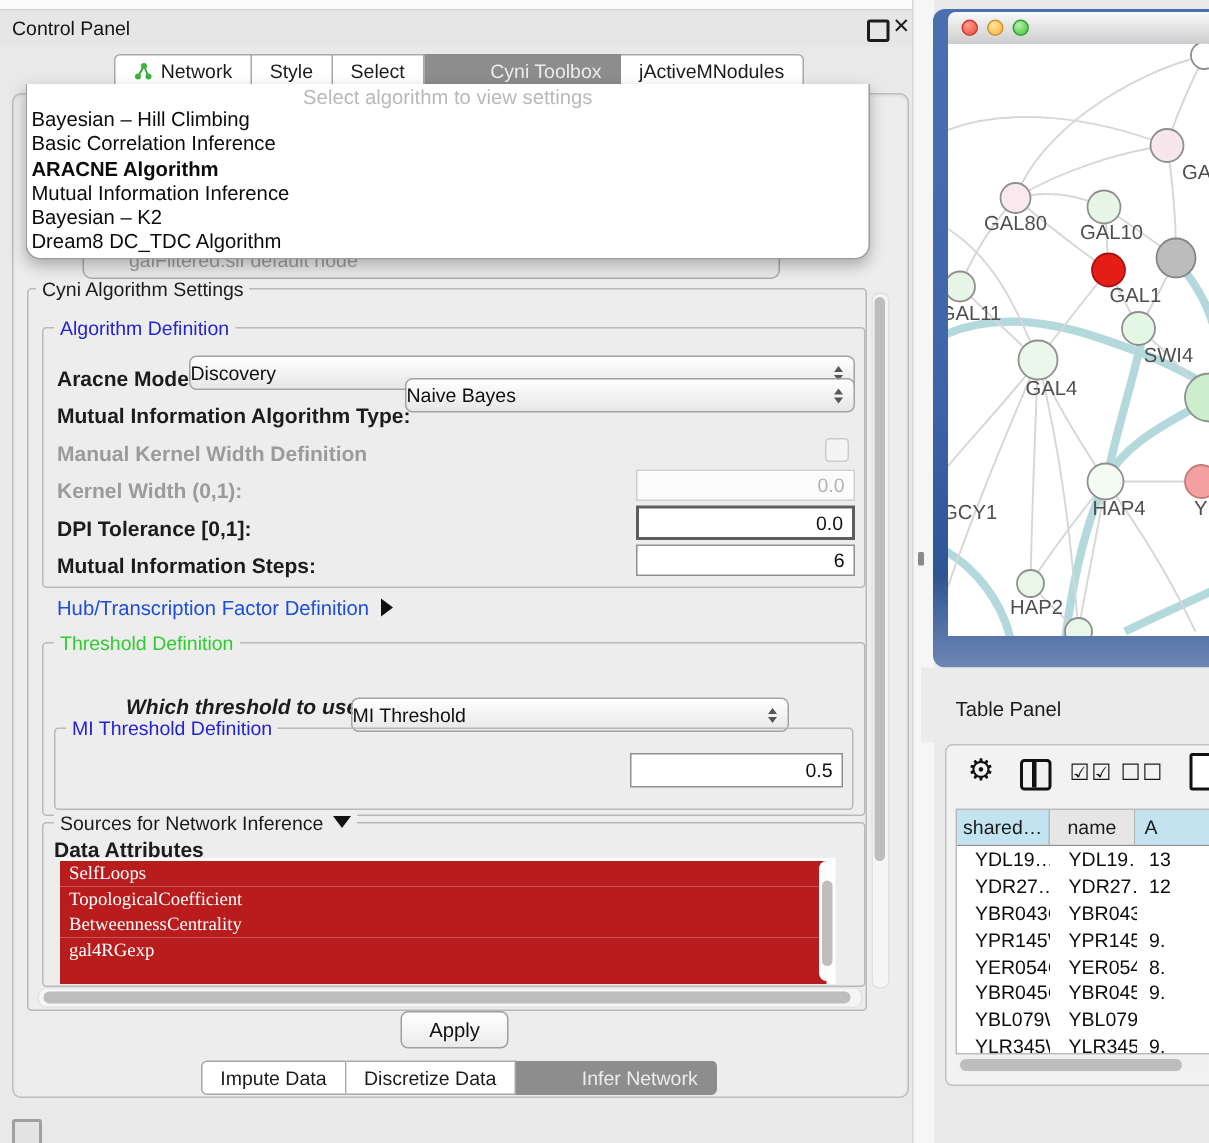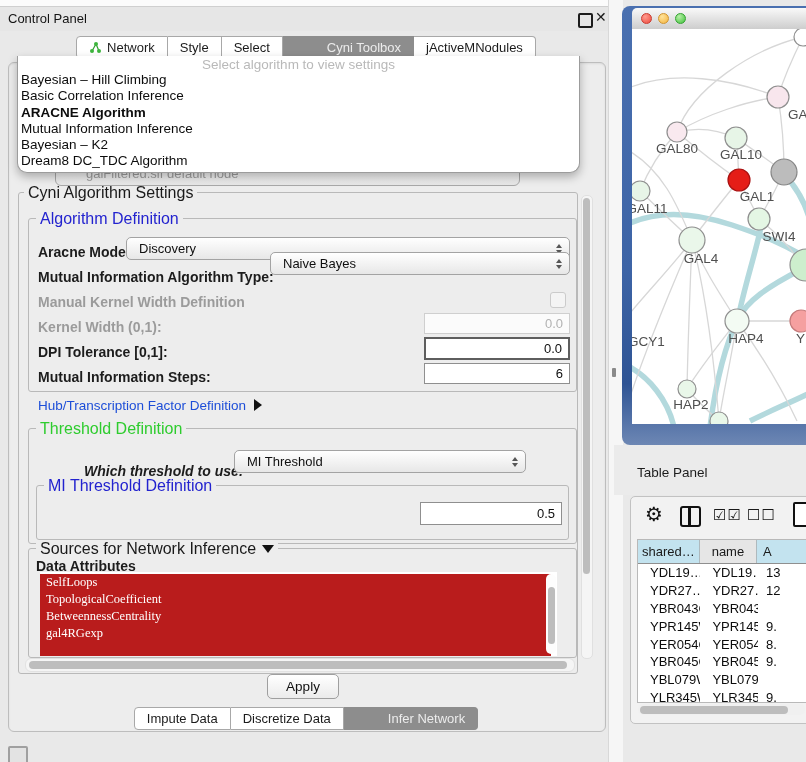--- a/index.html
+++ b/index.html
@@ -31,30 +31,30 @@
   .algo-ph{text-align:center;color:#b9b9b9;font-size:13.5px;line-height:15px;margin-top:1px;}
   .algo-item{font-size:13.5px;line-height:16.3px;color:#0c0c0c;padding-left:3px;white-space:nowrap;}
   .algo-item.bold{font-weight:bold;}
 
   .ghost-combo{position:absolute;left:55px;top:161px;width:433px;height:23px;z-index:10;
        border:1px solid #a9a9a9;border-radius:6px;background:linear-gradient(#ffffff,#e7e7e7);
        font-size:13px;color:#9e9e9e;display:flex;align-items:center;padding-left:30px;}
 
   
   .groupbox{position:absolute;border:1px solid #b9b9b9;border-radius:3px;}
-  .gtitle{position:absolute;font-size:16px;line-height:13px;background:#ededed;padding:0 4px;white-space:nowrap;z-index:5;}
+  .gtitle{position:absolute;font-size:13px;line-height:13px;background:#ededed;padding:0 4px;white-space:nowrap;z-index:5;}
   .t-black{color:#1a1a1a;} .t-blue{color:#2323cf;} .t-green{color:#2ecc2e;}
 
   .flabel{position:absolute;font-weight:bold;font-size:14px;color:#1c1c1c;white-space:nowrap;text-align:center;}
   .flabel.dis{color:#9b9b9b;}
   .plain{position:absolute;font-size:13.5px;color:#1d4ed8;white-space:nowrap;}
 
   .combo{position:absolute;height:23px;border:1px solid #a3a3a3;border-radius:5px;
        background:linear-gradient(#ffffff,#e7e7e7);font-size:13px;color:#101010;
-       display:flex;align-items:center;padding-left:12px;box-sizing:border-box;}
+       display:flex;align-items:center;box-sizing:border-box;}
   .arrows{position:absolute;right:7px;top:50%;transform:translateY(-50%);display:flex;flex-direction:column;gap:2px;}
   .tri-up{width:0;height:0;border-left:3.5px solid transparent;border-right:3.5px solid transparent;border-bottom:4.5px solid #565656;}
   .tri-down{width:0;height:0;border-left:3.5px solid transparent;border-right:3.5px solid transparent;border-top:4.5px solid #565656;}
 
   .tfield{position:absolute;height:21px;border:1px solid #8f8f8f;background:#ffffff;font-size:13px;color:#0e0e0e;
        display:flex;align-items:center;justify-content:flex-end;padding:0 6px;box-sizing:border-box;}
   .tfield.focus{border:2px solid #5e5e5e;}
   .tfield.dis{border-color:#cfcfcf;background:#fbfbfb;color:#b2b2b2;}
   .checkbox{position:absolute;width:14px;height:14px;border:1px solid #cbcbcb;border-radius:3px;background:#f4f4f4;}
 
@@ -210,21 +210,21 @@
   <div class="tfield" style="left:424px;top:363px;width:146px;">6</div>
 
   <div class="plain" style="left:38px;top:398px;">
     <span>Hub/Transcription Factor Definition</span><span class="tri-right"></span>
   </div>
 
   <div class="groupbox" style="left:28px;top:428px;width:547px;height:114px;"></div>
   <div class="gtitle t-green" style="left:36px;top:422px;">Threshold Definition</div>
 
   <div class="flabel" style="left:84px;top:463px;font-style:italic;">Which threshold to use:</div>
-  <div class="combo" style="left:234px;top:450px;width:292px;">
+  <div class="combo" style="left:234px;top:465px;width:292px;">
     <span>MI Threshold</span>
     <span class="arrows">
         <span class="tri-up"></span>
         <span class="tri-down"></span>
       </span>
   </div>
 
   <div class="groupbox" style="left:36px;top:485px;width:531px;height:53px;"></div>
   <div class="gtitle t-blue" style="left:44px;top:479px;">MI Threshold Definition</div>
   <div class="tfield" style="left:420px;top:502px;width:142px;height:23px;">0.5</div>

